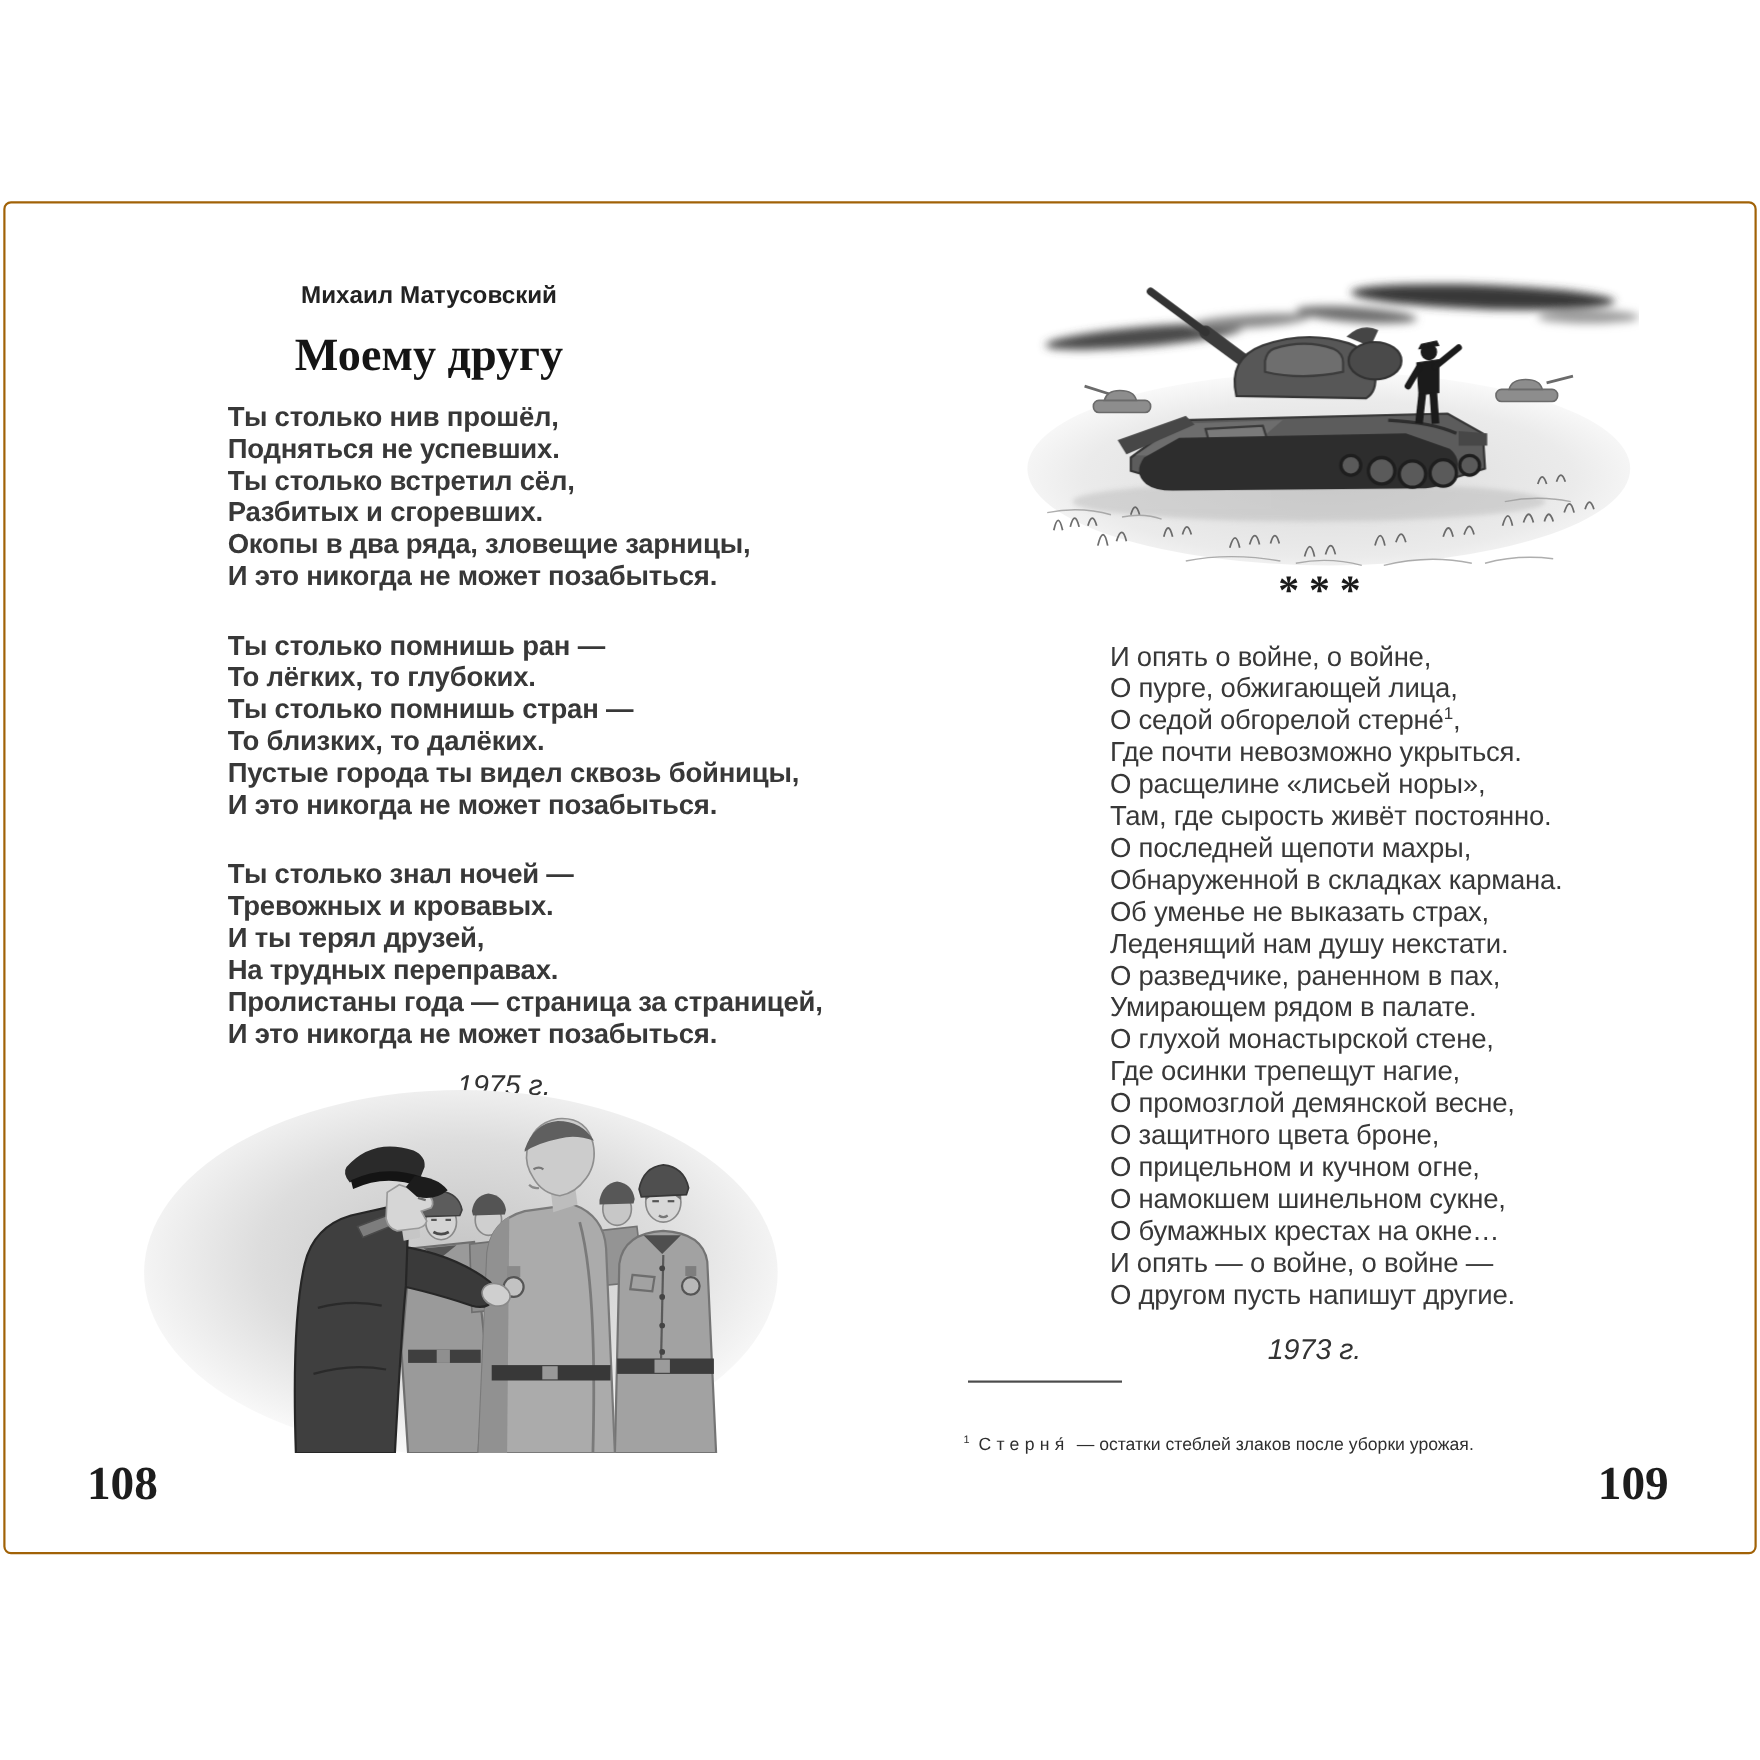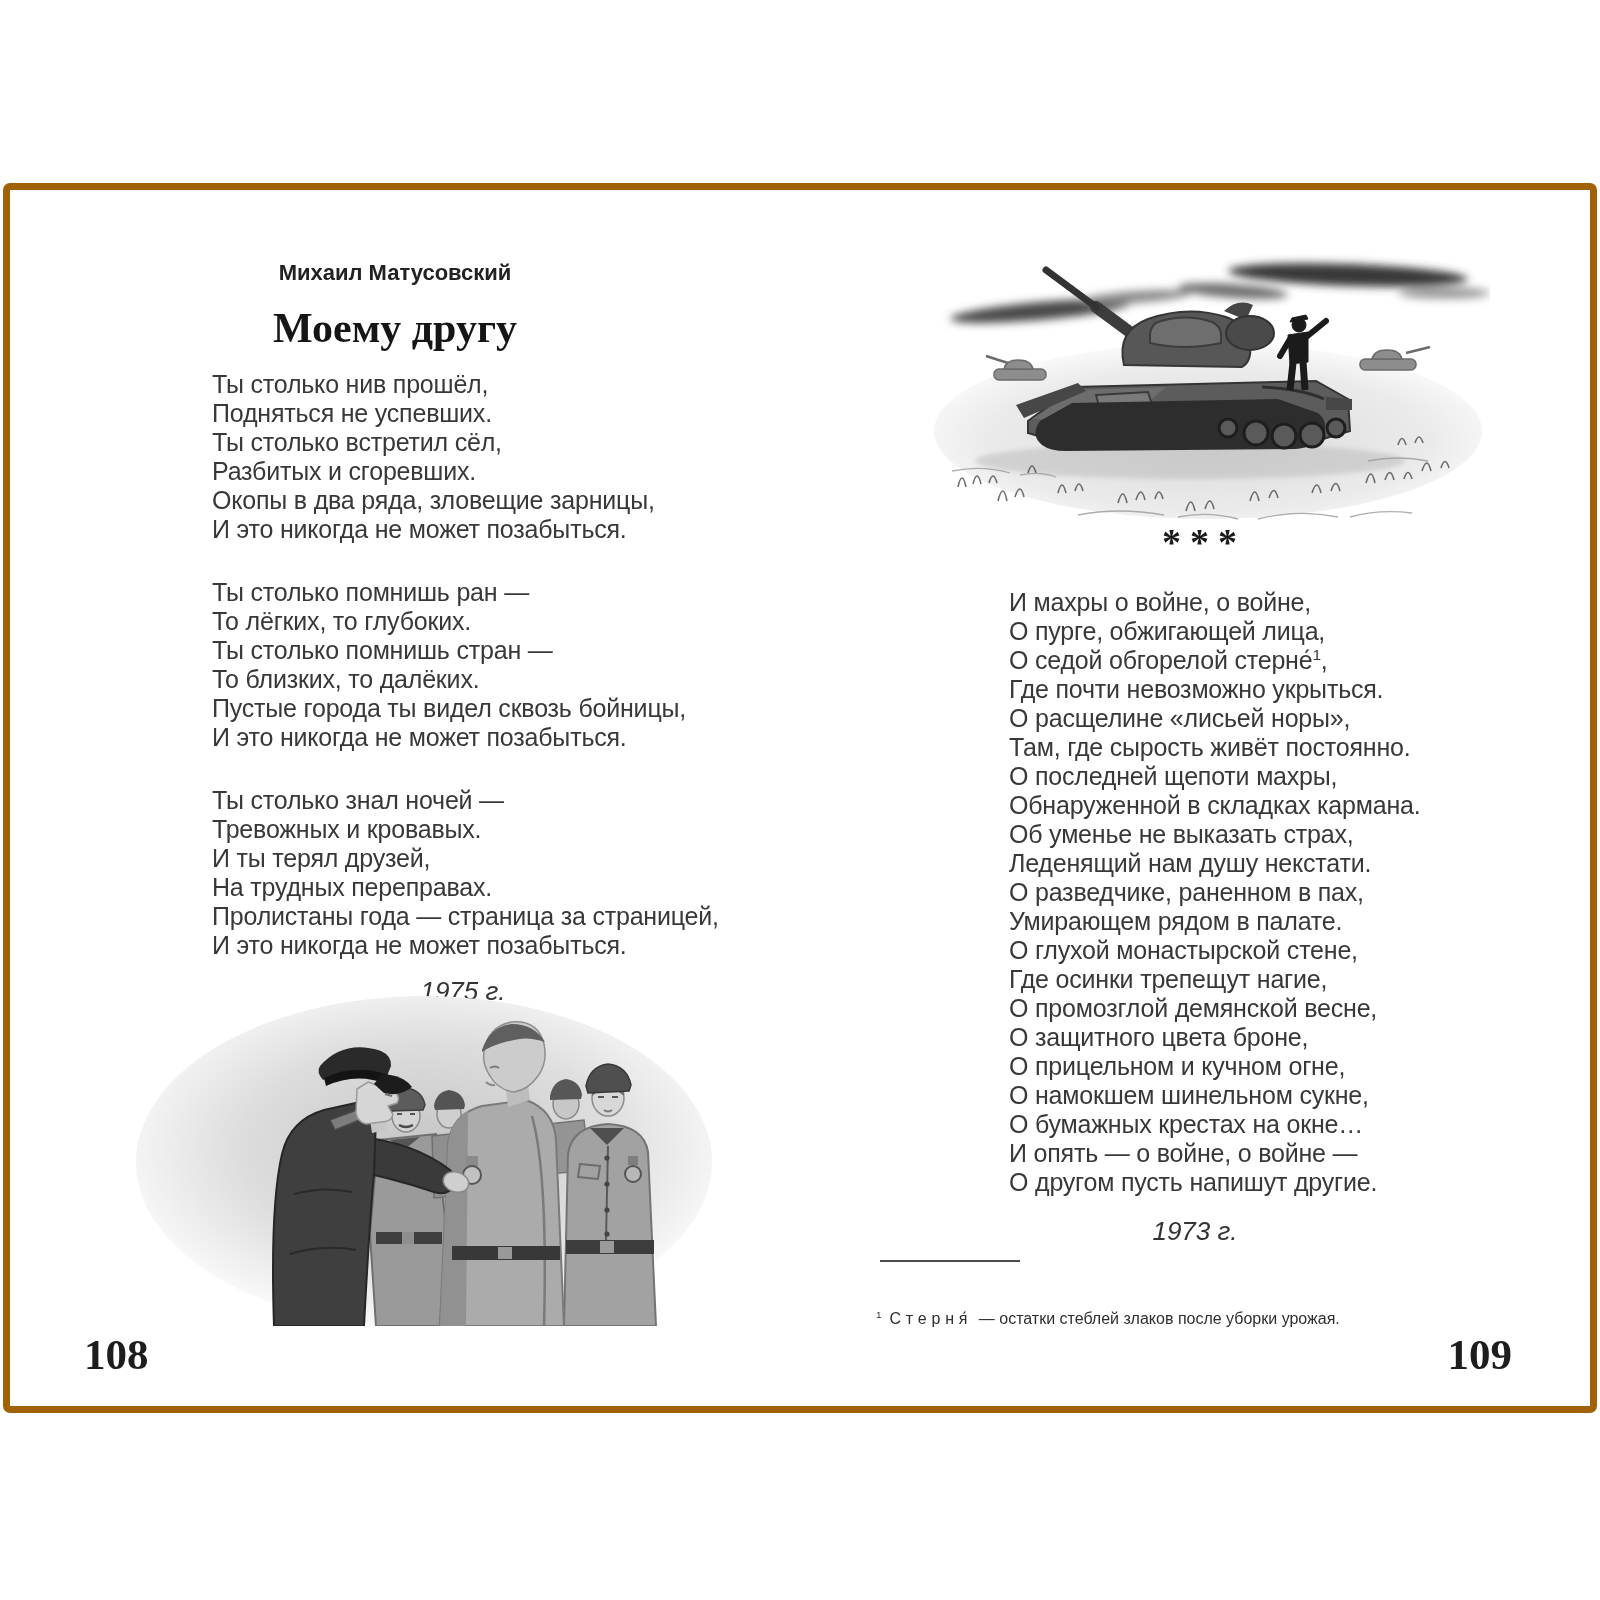--- a/index.html
+++ b/index.html
@@ -1,29 +1,29 @@
 <!DOCTYPE html>
 <html><head>
 <meta charset="utf-8">
 <style>
   html,body{margin:0;padding:0;background:#ffffff;}
   .canvas{position:relative;width:1600px;height:1600px;background:#fff;overflow:hidden;
           font-family:"Liberation Sans",sans-serif;color:#383838;}
   .spread{position:absolute;left:3px;top:183px;width:1594px;height:1230px;
-          box-sizing:border-box;border:7px solid #a16207;border-radius:7px;background:#fff;}
+          box-sizing:border-box;border:2px solid #a16207;border-radius:7px;background:#fff;}
   .page{position:absolute;top:0;height:100%;width:50%;}
   .page.left{left:0;}
   .page.right{left:50%;}
 
   .author{position:absolute;left:200px;top:70px;width:370px;text-align:center;
           font-weight:bold;font-size:22px;color:#222;}
   .title{position:absolute;left:180px;top:114px;width:410px;text-align:center;margin:0;
          font-family:"Liberation Serif",serif;font-weight:bold;font-size:42px;color:#151515;}
   .poem{position:absolute;left:202px;top:180px;width:502px;font-size:25px;letter-spacing:-0.2px;}
-  .poem .line{line-height:29px;white-space:nowrap;}
+  .poem .line{line-height:29px;white-space:nowrap;font-weight:bold;}
   .stanza + .stanza{margin-top:34px;}
   .date{position:absolute;font-style:italic;font-size:26px;color:#333;text-align:center;}
   .date.left-date{left:202px;top:786px;width:502px;}
   .date.right-date{left:209px;top:1026px;width:372px;}
 
   .figure{position:absolute;margin:0;padding:0;}
   .fig-soldiers{left:124px;top:804px;width:580px;height:332px;}
   .fig-tank{left:128px;top:45px;width:562px;height:292px;}
   .figure svg{display:block;width:100%;height:100%;}
 
@@ -265,21 +265,21 @@
           <path d="M150,280 q40,-8 86,0 m14,2 q30,-6 60,2"></path>
           <path d="M330,284 q40,-10 80,-2 m12,0 q30,-8 62,-4"></path>
           <path d="M440,226 q30,-6 60,0"></path>
         </g>
       </svg>
     </figure>
 
     <div class="stars">***</div>
 
     <div class="poem2">
-      <div class="line">И махры о войне, о войне,</div>
+      <div class="line">И опять о войне, о войне,</div>
       <div class="line">О пурге, обжигающей лица,</div>
       <div class="line"><span>О седой обгорелой стерне́</span><sup class="fnref">1</sup><span>,</span></div>
       <div class="line">Где почти невозможно укрыться.</div>
       <div class="line">О расщелине «лисьей норы»,</div>
       <div class="line">Там, где сырость живёт постоянно.</div>
       <div class="line">О последней щепоти махры,</div>
       <div class="line">Обнаруженной в складках кармана.</div>
       <div class="line">Об уменье не выказать страх,</div>
       <div class="line">Леденящий нам душу некстати.</div>
       <div class="line">О разведчике, раненном в пах,</div>

